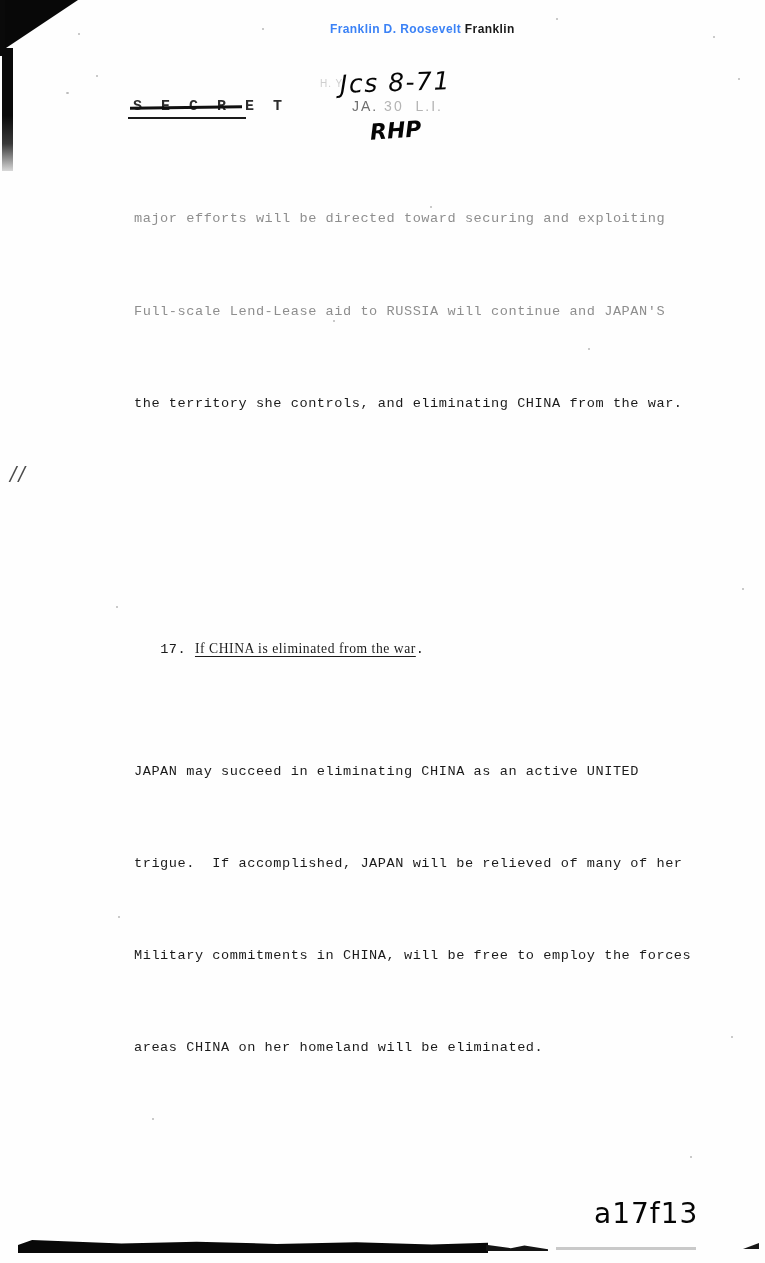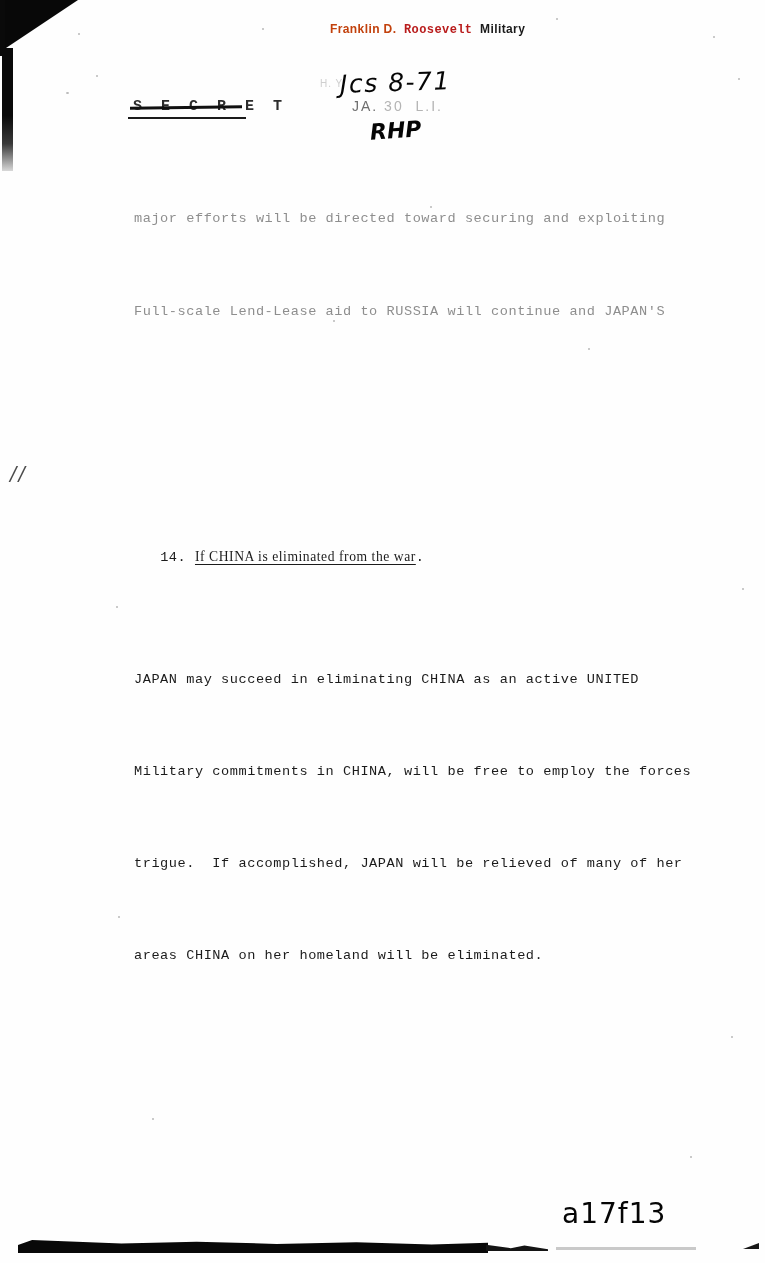--- a/index.html
+++ b/index.html
@@ -71,26 +71,25 @@
     position: absolute;
     left: 330px; top: 22px;
     font-family: "Liberation Sans", sans-serif;
     font-size: 12px;
     font-weight: bold;
     letter-spacing: 0.4px;
     color: #5a5a5a;
     white-space: nowrap;
   }
   #library-stamp .faded-part {
-    color: #c2410c;
+    color: #3b82f6;
     margin-top: 16px;
   }
   #library-stamp .mid-part {
-    color: #b91c1c;
-    font-family: Liberation Mono, monospace;
+    color: #3b82f6;
   }
   #library-stamp .strong-part {
     color: #1a1a1a;
   }
   #library-stamp-tail {
     position: absolute;
     left: 320px; top: 36px;
     font-family: "Liberation Sans", sans-serif;
     font-size: 10px;
     color: #cfcfcf;
@@ -155,21 +154,21 @@
     transform: rotate(-4deg);
   }
   #margin-marks {
     left: 10px; top: 462px;
     font-size: 19px;
     font-style: italic;
     color: #4a4a4a;
     letter-spacing: 2px;
   }
   #archive-annotation {
-    left: 562px; top: 1197px;
+    left: 594px; top: 1197px;
     font-size: 28px;
     letter-spacing: 1px;
     font-weight: 500;
   }
 
   
   #body-text {
     position: absolute;
     left: 134px;
     top: 143px;
@@ -210,45 +209,46 @@
   <div class="speck" style="left:588px; top:348px; width:2px; height:2px;"></div>
   <div class="speck" style="left:116px; top:606px; width:2px; height:2px;"></div>
   <div class="speck" style="left:742px; top:588px; width:2px; height:2px;"></div>
   <div class="speck" style="left:560px; top:768px; width:2px; height:2px;"></div>
   <div class="speck" style="left:118px; top:916px; width:2px; height:2px;"></div>
   <div class="speck" style="left:731px; top:1036px; width:2px; height:2px;"></div>
   <div class="speck" style="left:152px; top:1118px; width:2px; height:2px;"></div>
   <div class="speck" style="left:690px; top:1156px; width:2px; height:2px;"></div>
 
   <div id="library-stamp">
-    <span class="faded-part">Franklin D.</span><span class="mid-part"> Roosevelt </span><span class="strong-part">Military</span>
+    <span class="faded-part">Franklin D.</span><span class="mid-part"> Roosevelt </span><span class="strong-part">Franklin</span>
   </div>
   <div id="library-stamp-tail">H. Y.</div>
 
   <div id="classification-stamp">S E C R E T</div>
   <div id="classification-strike"></div>
   <div id="classification-underline"></div>
 
   <div class="handwriting" id="jcs-annotation">Jcs 8-71</div>
   <div id="jcs-date-stamp"><span class="d1">JA.</span>&nbsp;30&nbsp;&nbsp;L.I.</div>
   <div class="handwriting" id="initials-annotation">RHP</div>
   <div class="handwriting" id="margin-marks">//</div>
   <div class="handwriting" id="archive-annotation">a17f13</div>
 
   <div id="body-text">
     <span class="line faint">major efforts will be directed toward securing and exploiting</span>
     <span class="line faint">Full-scale Lend-Lease aid to RUSSIA will continue and JAPAN'S</span>
+    <span class="line">the territory she controls, and eliminating CHINA from the war.</span>
 
     <span class="blank"></span>
 
-    <span class="line">   <span>14.</span> <span class="u">If CHINA is eliminated from the war</span><span>.</span></span>
+    <span class="line">   <span>17.</span> <span class="u">If CHINA is eliminated from the war</span><span>.</span></span>
 
     <span class="line">JAPAN may succeed in eliminating CHINA as an active UNITED</span>
+    <span class="line">trigue.  If accomplished, JAPAN will be relieved of many of her</span>
     <span class="line">Military commitments in CHINA, will be free to employ the forces</span>
-    <span class="line">trigue.  If accomplished, JAPAN will be relieved of many of her</span>
     <span class="line">areas CHINA on her homeland will be eliminated.</span>
 
     
 
     
 
     
     
     
     

